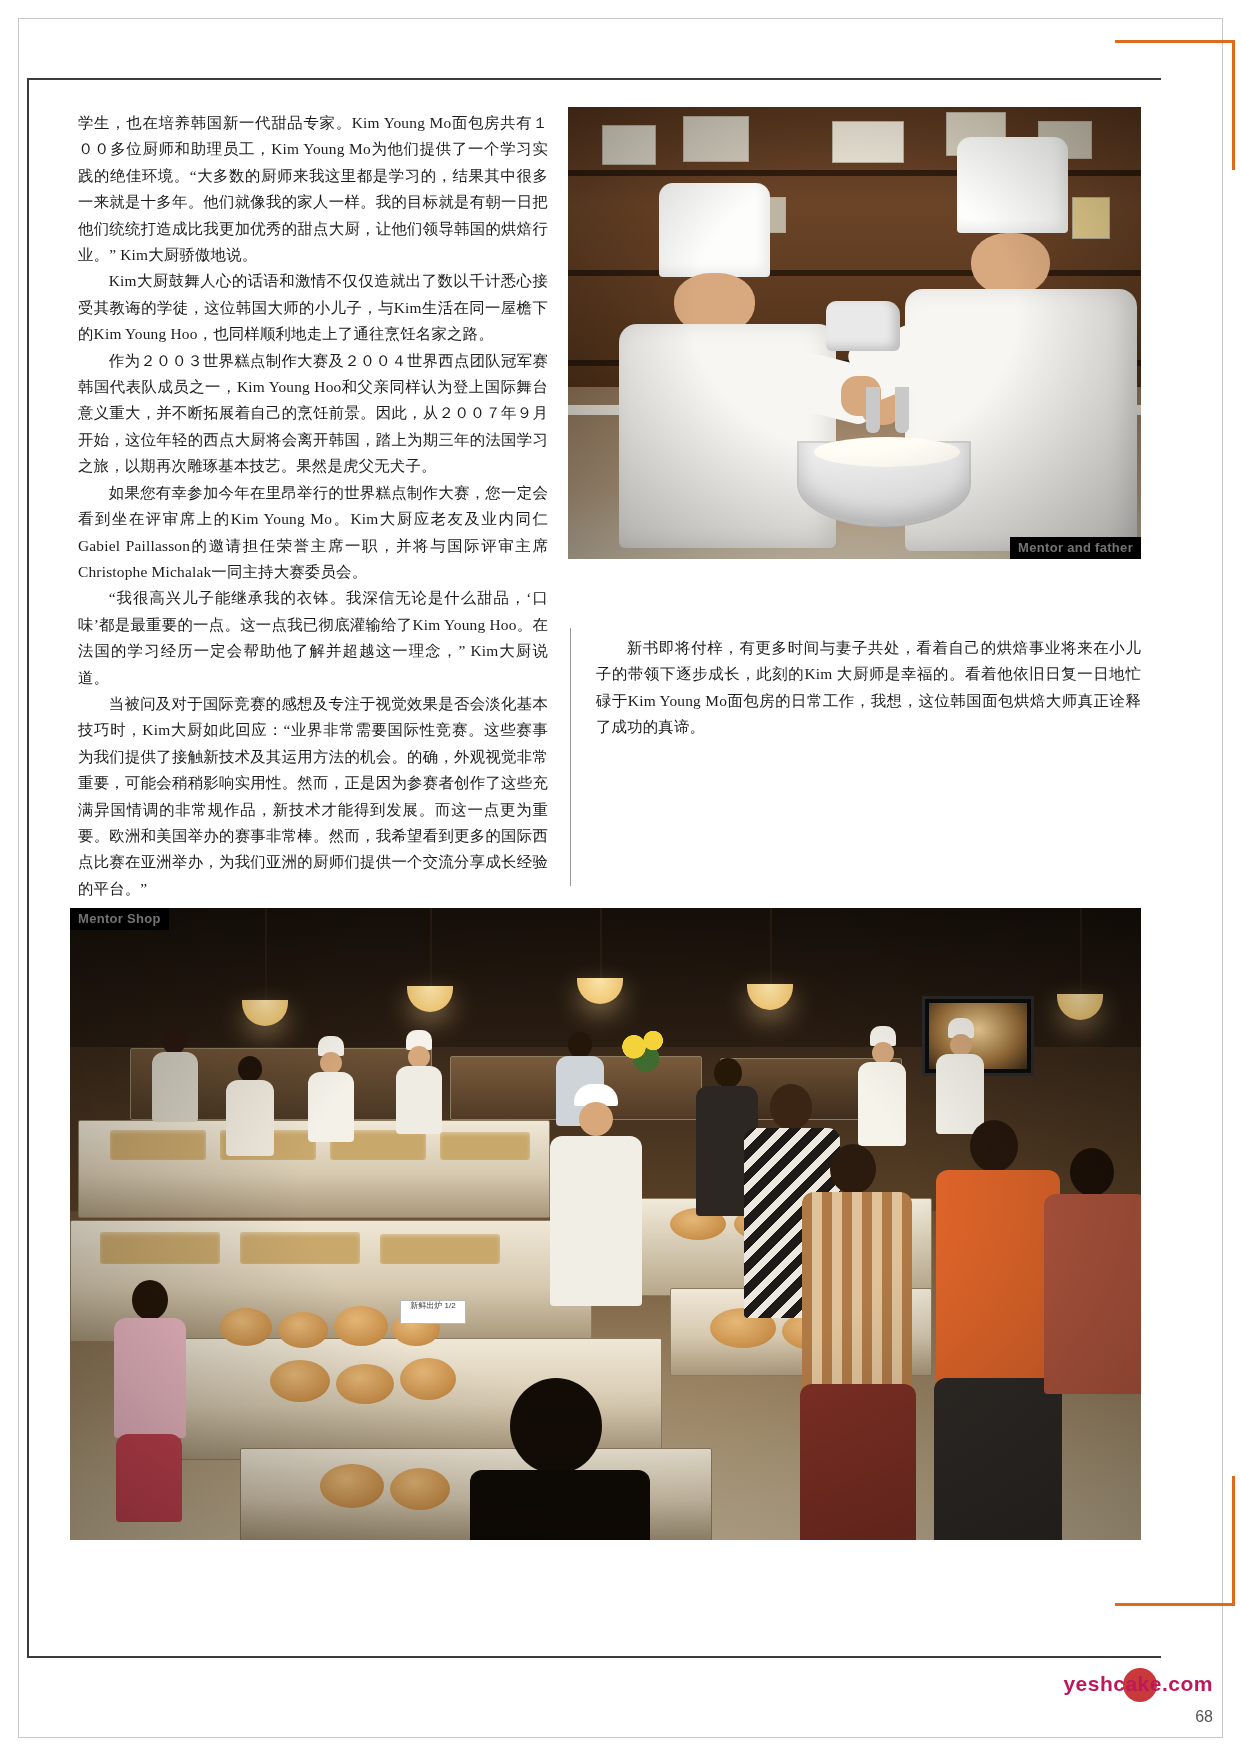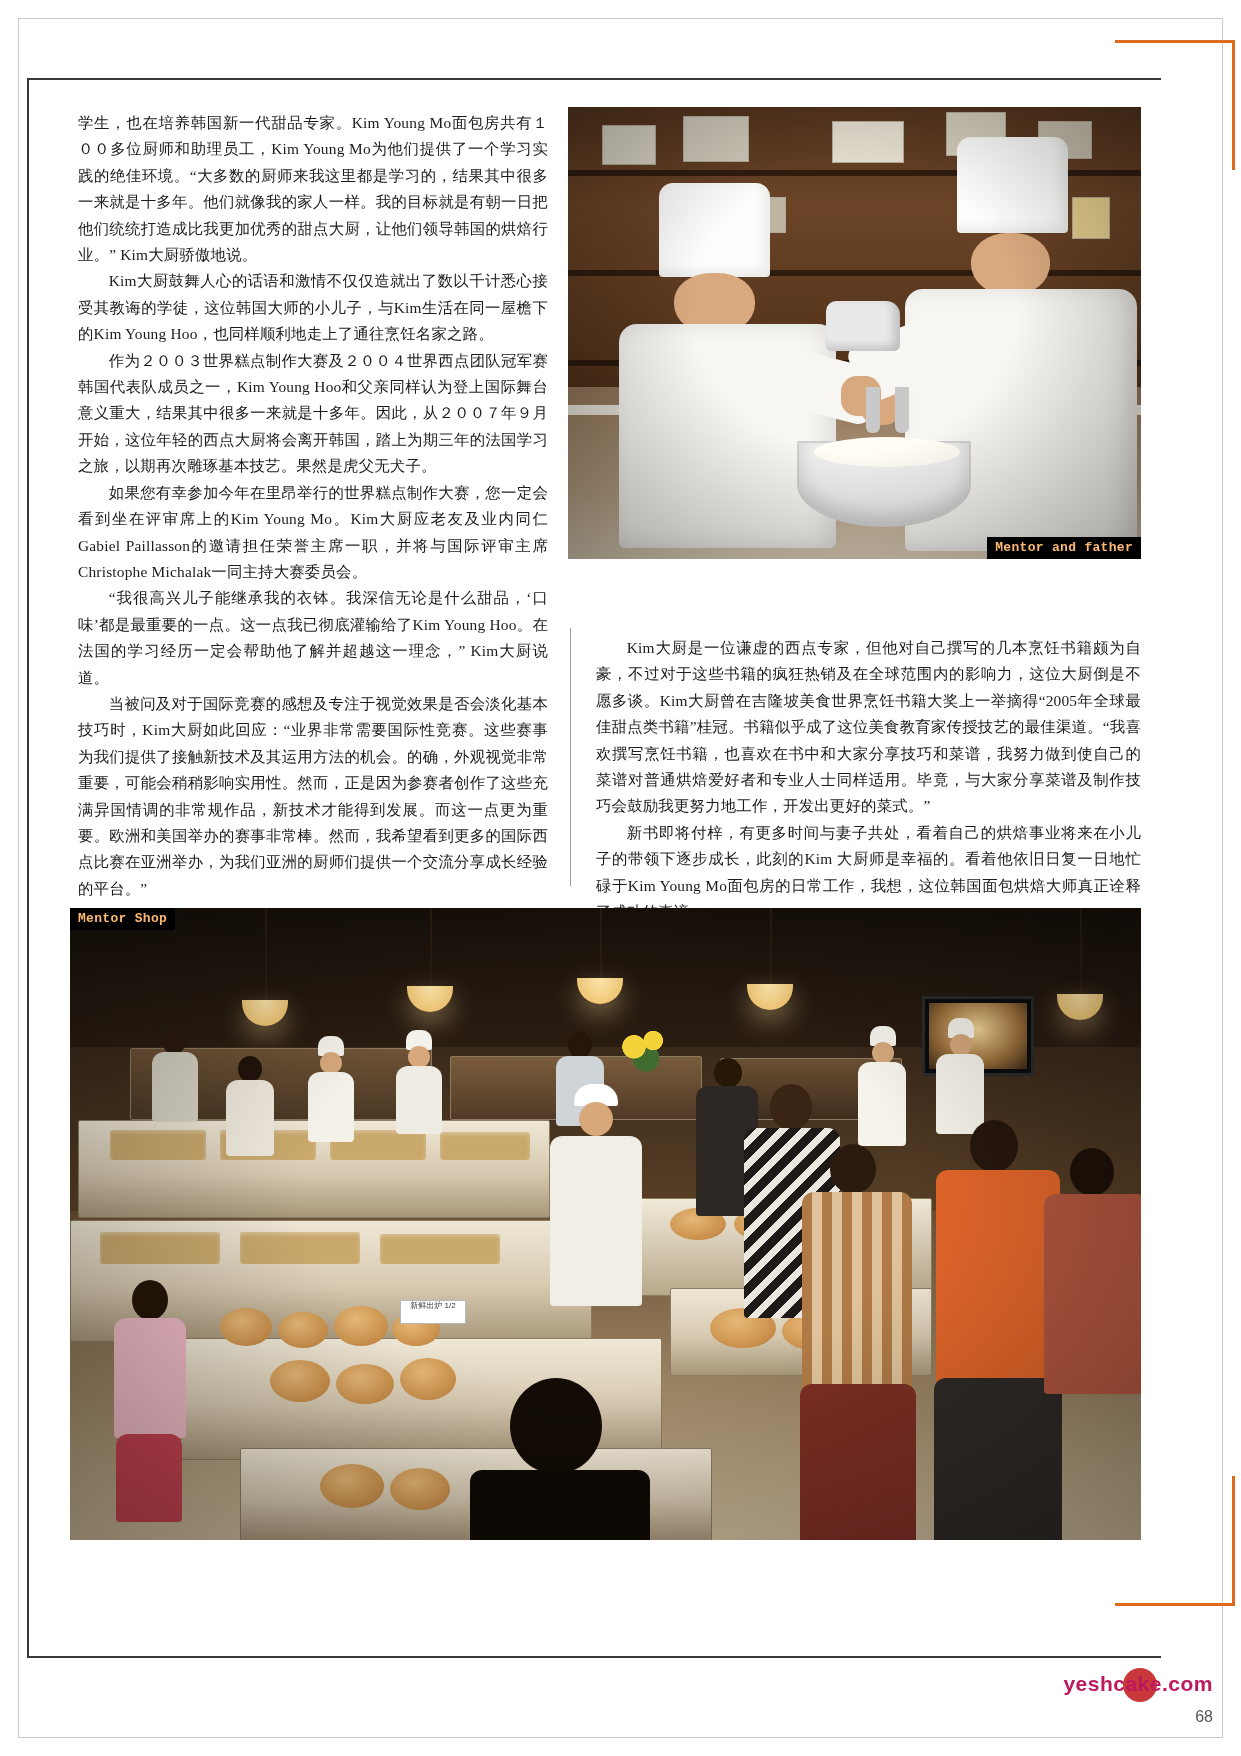--- a/index.html
+++ b/index.html
@@ -140,22 +140,22 @@
     left: 568px;
     top: 107px;
     width: 573px;
     height: 452px;
     overflow: hidden;
     background: #3a2a1c;
   }
   .caption {
     position: absolute;
     background: #000000;
-    color: #fdba74;
-    font-family: Liberation Mono, monospace;
+    color: #737373;
+    font-family: Liberation Sans, sans-serif;
     font-weight: bold;
     font-size: 13px;
     padding: 3px 8px 4px 8px;
     letter-spacing: 0.3px;
   }
   .cap-top {
     right: 0px;
     bottom: 0px;
   }
   .cap-bottom {
@@ -336,30 +336,29 @@
   <div class="accent-bottom"></div>
   <div class="accent-bottom-h"></div>
 
   <div class="rule-top"></div>
   <div class="rule-left"></div>
   <div class="rule-bottom"></div>
 
   <div class="col" id="col-left">
     <p class="noindent">学生，也在培养韩国新一代甜品专家。Kim Young Mo面包房共有１００多位厨师和助理员工，Kim Young Mo为他们提供了一个学习实践的绝佳环境。“大多数的厨师来我这里都是学习的，结果其中很多一来就是十多年。他们就像我的家人一样。我的目标就是有朝一日把他们统统打造成比我更加优秀的甜点大厨，让他们领导韩国的烘焙行业。” Kim大厨骄傲地说。</p>
     <p>Kim大厨鼓舞人心的话语和激情不仅仅造就出了数以千计悉心接受其教诲的学徒，这位韩国大师的小儿子，与Kim生活在同一屋檐下的Kim Young Hoo，也同样顺利地走上了通往烹饪名家之路。</p>
-    <p>作为２００３世界糕点制作大赛及２００４世界西点团队冠军赛韩国代表队成员之一，Kim Young Hoo和父亲同样认为登上国际舞台意义重大，结果其中很多一来就是十多年。因此，从２００７年９月开始，这位年轻的西点大厨将会离开韩国，踏上为期三年的法国学习之旅，以期再次雕琢基本技艺。果然是虎父无犬子。</p>
+    <p>作为２００３世界糕点制作大赛及２００４世界西点团队冠军赛韩国代表队成员之一，Kim Young Hoo和父亲同样认为登上国际舞台意义重大，并不断拓展着自己的烹饪前景。因此，从２００７年９月开始，这位年轻的西点大厨将会离开韩国，踏上为期三年的法国学习之旅，以期再次雕琢基本技艺。果然是虎父无犬子。</p>
     <p>如果您有幸参加今年在里昂举行的世界糕点制作大赛，您一定会看到坐在评审席上的Kim Young Mo。Kim大厨应老友及业内同仁Gabiel Paillasson的邀请担任荣誉主席一职，并将与国际评审主席Christophe Michalak一同主持大赛委员会。</p>
     <p>“我很高兴儿子能继承我的衣钵。我深信无论是什么甜品，‘口味’都是最重要的一点。这一点我已彻底灌输给了Kim Young Hoo。在法国的学习经历一定会帮助他了解并超越这一理念，” Kim大厨说道。</p>
     <p>当被问及对于国际竞赛的感想及专注于视觉效果是否会淡化基本技巧时，Kim大厨如此回应：“业界非常需要国际性竞赛。这些赛事为我们提供了接触新技术及其运用方法的机会。的确，外观视觉非常重要，可能会稍稍影响实用性。然而，正是因为参赛者创作了这些充满异国情调的非常规作品，新技术才能得到发展。而这一点更为重要。欧洲和美国举办的赛事非常棒。然而，我希望看到更多的国际西点比赛在亚洲举办，为我们亚洲的厨师们提供一个交流分享成长经验的平台。”</p>
   </div>
 
   <div class="col-divider"></div>
 
   <div class="col" id="col-right">
-    <p>Kim大厨是一位谦虚的西点专家，但他对自己撰写的几本烹饪书籍颇为自豪，不过对于这些书籍的疯狂热销及在全球范围内的影响力，这位大厨倒是不愿多谈。Kim大厨曾在吉隆坡美食世界烹饪书籍大奖上一举摘得“2005年全球最佳甜点类书籍”桂冠。书籍似乎成了这位美食教育家传授技艺的最佳渠道。“我喜欢撰写烹饪书籍，也喜欢在书中和大家分享技巧和菜谱，我努力做到使自己的菜谱对普通烘焙爱好者和专业人士同样适用。毕竟，与大家分享菜谱及制作技巧会鼓励我更努力地工作，开发出更好的菜式。”</p>
     <p>新书即将付梓，有更多时间与妻子共处，看着自己的烘焙事业将来在小儿子的带领下逐步成长，此刻的Kim 大厨师是幸福的。看着他依旧日复一日地忙碌于Kim Young Mo面包房的日常工作，我想，这位韩国面包烘焙大师真正诠释了成功的真谛。</p>
   </div>
 
   <div class="photo-top">
     <div class="t-wall"></div>
     <div class="t-shelfline" style="top:14%;"></div>
     <div class="t-shelfline" style="top:36%;"></div>
     <div class="t-shelfline" style="top:56%;"></div>
     <div class="t-floor"></div>
     <div class="t-counter"></div>

